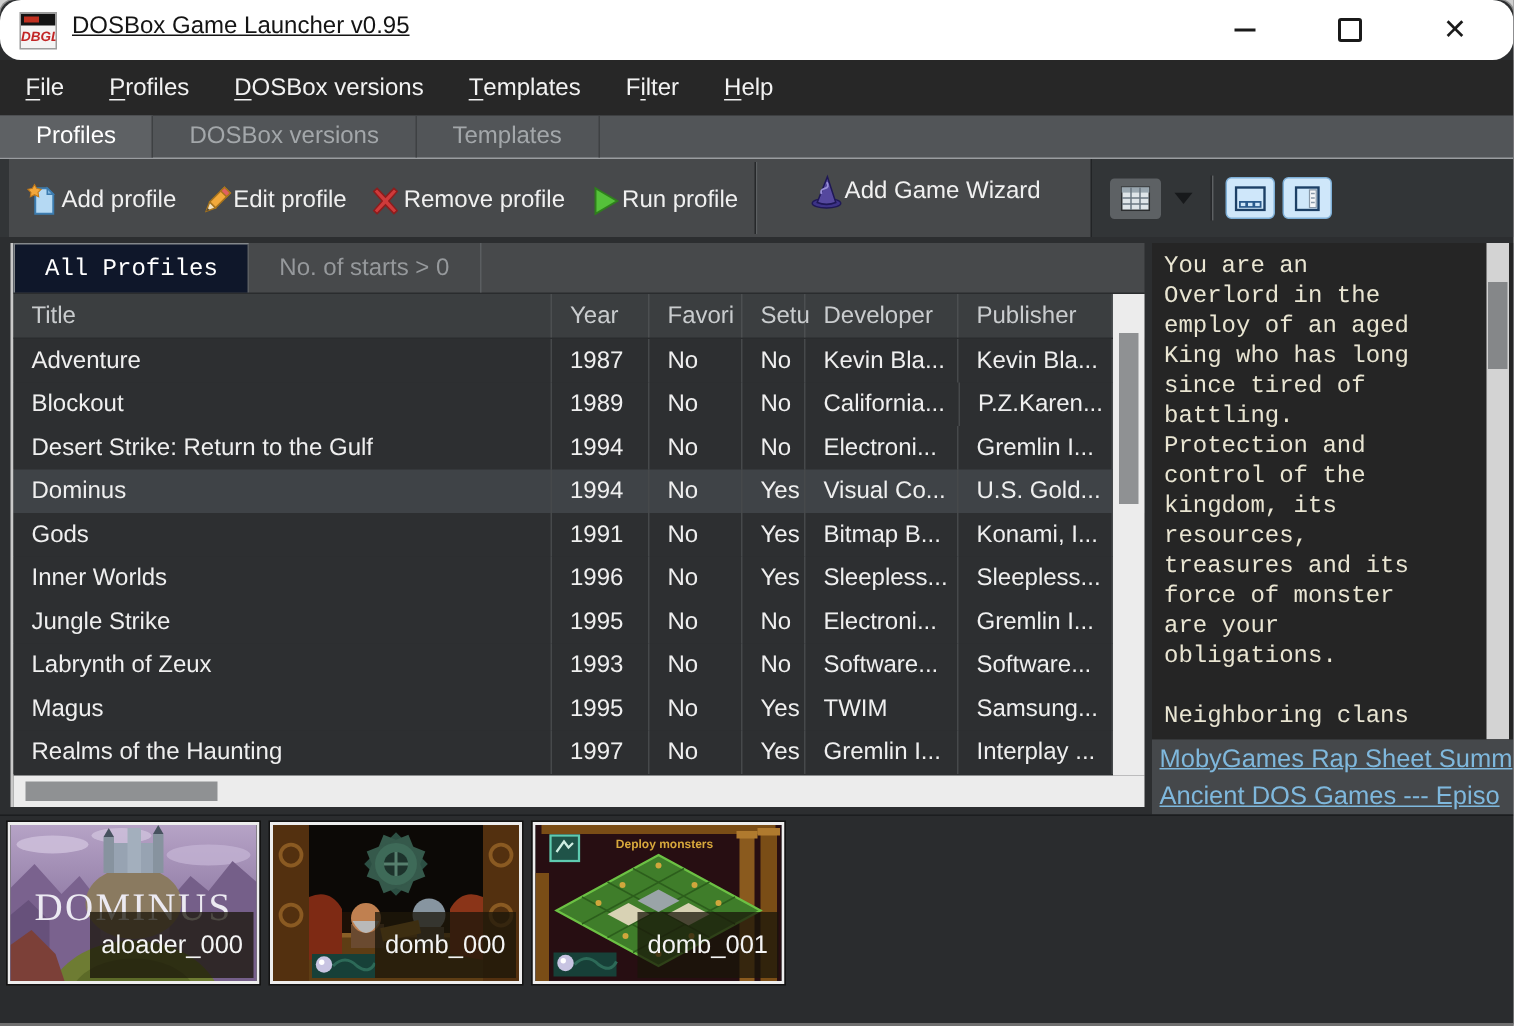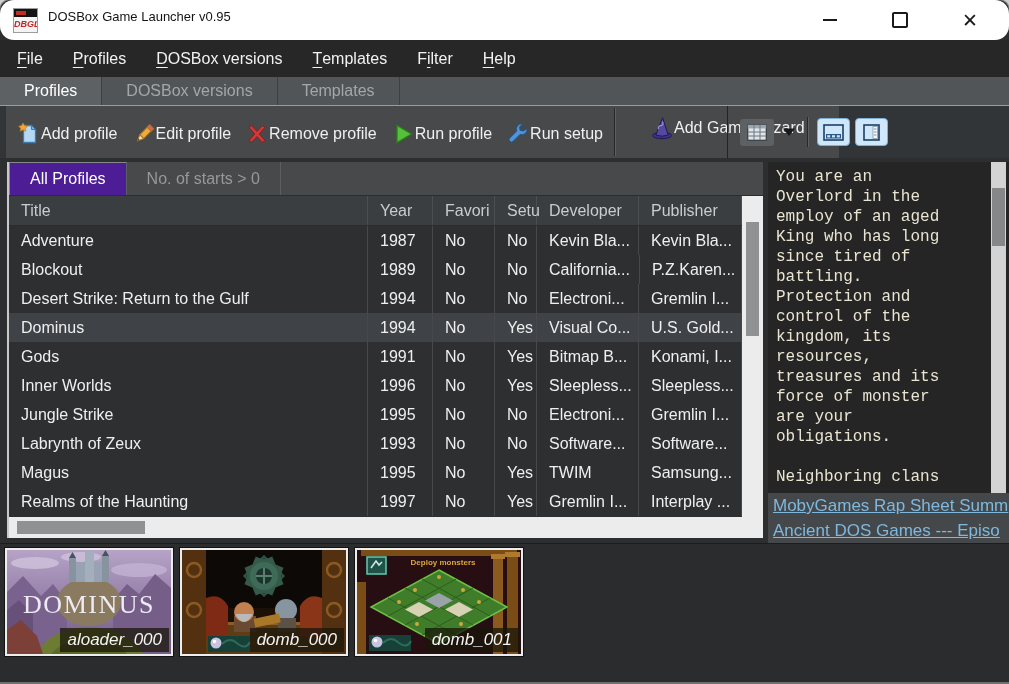--- a/index.html
+++ b/index.html
@@ -7,21 +7,21 @@
           overflow:hidden;box-shadow:0 0 0 1px #8d8d8d;border-bottom:2px solid #6f6f6f;box-sizing:border-box;}
 
   
   .titlebar{position:absolute;left:0;top:0;width:100%;height:40px;background:#ffffff;border-radius:14px;}
   .app-icon{position:absolute;left:13px;top:8px;width:25px;height:25px;border:1px solid #9d9d9d;
             background:#f4f4f4;box-sizing:border-box;overflow:hidden;}
   .app-icon .band{height:8px;background:#141414;position:relative;}
   .app-icon .band::after{content:"";position:absolute;left:2px;top:2px;width:10px;height:4px;background:#c03020;}
   .app-icon .dbgl{color:#c22525;font-weight:bold;font-style:italic;font-size:9px;text-align:center;line-height:15px;
                   font-family:"Liberation Sans",sans-serif;}
-  .title-text{position:absolute;left:48px;top:9px;font-size:13px;color:#141414;}
+  .title-text{position:absolute;left:48px;top:9px;font-size:16px;color:#141414;text-decoration:underline;}
   .win-btn{position:absolute;top:0;width:46px;height:40px;display:flex;align-items:center;justify-content:center;cursor:default;}
   .win-btn.min{left:807px;}.win-btn.max{left:877px;}.win-btn.close{left:947px;}
   .glyph-min{width:14px;height:2px;background:#1a1a1a;}
   .glyph-max{width:12px;height:12px;border:2px solid #1a1a1a;border-radius:2px;}
   .glyph-close{font-size:19px;color:#1a1a1a;line-height:1;}
 
   
   .menubar{position:absolute;left:0;top:40px;width:100%;height:37px;background:#272727;display:flex;align-items:stretch;padding-left:2px;box-sizing:border-box;}
   .menu-item{color:#f2f2f2;font-size:16px;padding:0 15px;display:flex;align-items:center;}
   .menu-item u{text-decoration-thickness:1px;text-underline-offset:3px;}
@@ -43,21 +43,21 @@
   .grid-btn{width:34px;height:27px;background:#5d6164;border-radius:3px;display:flex;align-items:center;justify-content:center;}
   .chev-btn{width:20px;height:27px;display:flex;align-items:center;justify-content:center;}
   .vc-sep{width:1px;height:30px;background:#26282a;border-right:1px solid #5d6062;margin:0 3px;}
   .toggle-btn{width:33px;height:28px;background:#cfe7fa;border:1px solid #7fb0d8;border-radius:4px;display:flex;align-items:center;justify-content:center;box-sizing:border-box;}
   .icon-wrap{display:flex;align-items:center;}
 
   
   .main-left{position:absolute;left:7px;top:162px;width:756px;height:376px;border-left:2px solid #c9c9c9;box-sizing:border-box;background:#2d2f31;}
   .subtabs{height:34px;background:#47494b;display:flex;border-bottom:1px solid #2a2c2e;box-sizing:border-box;}
   .subtab{padding:0 20px;display:flex;align-items:center;font-size:16px;color:#96999c;border-right:1px solid #5b5e61;box-sizing:border-box;}
-  .subtab.active{background:#4c1d95;color:#ffffff;border-top:1px solid #84888b;border-left:1px solid #84888b;}
+  .subtab.active{background:#0f172a;color:#ffffff;border-top:1px solid #84888b;border-left:1px solid #84888b;font-family:Liberation Mono, monospace;}
   .thead{display:flex;height:30px;background:#3b3e40;border-bottom:1px solid #2a2c2e;box-sizing:border-box;text-align:center;}
   .hcell{font-size:16px;color:#c9ccce;display:flex;align-items:center;padding-left:12px;box-sizing:border-box;border-right:1px solid #4c4f51;}
   .tbody{position:relative;}
   .trow{display:flex;height:29px;background:#2d2f31;}
   .trow.sel{background:#3f4347;}
   .tcell{font-size:16px;color:#efefef;display:flex;align-items:center;padding-left:12px;box-sizing:border-box;border-right:1px solid #46494b;overflow:hidden;white-space:nowrap;}
   .c0{width:359px}.c1{width:65px}.c2{width:62px}.c3{width:42px}.c4{width:102px}.c5{width:103px}
   .vscroll{position:absolute;right:0;top:34px;width:21px;height:321px;background:#ececec;}
   .vthumb{position:absolute;left:4px;top:26px;width:13px;height:114px;background:#8f9193;}
   .hscroll{position:absolute;left:0;bottom:0;width:754px;height:21px;background:#ececec;}
@@ -71,21 +71,21 @@
   .notes-thumb{position:absolute;left:1px;top:26px;width:13px;height:58px;background:#858789;}
   .links-panel{position:absolute;left:768px;top:493px;width:241px;height:50px;background:#45484b;overflow:hidden;padding-left:5px;box-sizing:border-box;}
   .ext-link{display:block;font-size:17px;line-height:25px;color:#7fb8dd;text-decoration:underline;white-space:nowrap;}
 
   
   .shots{position:absolute;left:0;top:543px;width:100%;height:141px;background:#2a2c2e;border-top:1px solid #1b1d1f;box-sizing:border-box;}
   .shot{position:absolute;top:4px;width:164px;height:104px;border:2px solid #ededed;outline:1px solid #131313;background:#000;}
   .shot.s0{left:5px}.shot.s1{left:180px}.shot.s2{left:355px}
   .art{position:absolute;left:0;top:0;width:164px;height:104px;display:block;}
   .shot-label{position:absolute;right:2px;bottom:2px;background:rgba(26,22,10,0.75);color:#f4f4f4;font-size:17px;
-              padding:0 7px;line-height:24px;white-space:nowrap;font-style:italic;}
+              padding:10px 7px;line-height:24px;white-space:nowrap;}
 </style>
 </head>
 <body>
 
 <div class="window">
 
   <div class="titlebar">
     <div class="app-icon">
       <div class="band"></div>
       <div class="dbgl">DBGL</div>
@@ -150,28 +150,20 @@
           </span>
           <span class="tlabel">Remove profile</span>
         </div>
         <div class="tbtn">
           <span class="ticon">
             <svg width="24" height="24" viewBox="0 0 24 24">
               <polygon points="6,3.5 20.5,12 6,20.5" fill="#55c13a" stroke="#2f7f1d" stroke-width="1.3"></polygon>
             </svg>
           </span>
           <span class="tlabel">Run profile</span>
-        </div>
-        <div class="tbtn">
-          <span class="ticon">
-            <svg width="24" height="24" viewBox="0 0 24 24">
-              <path d="M21 6.5a5.2 5.2 0 0 1-6.9 5.9L7.2 19.3a2.4 2.4 0 1 1-3.4-3.4l6.9-6.9A5.2 5.2 0 0 1 16.6 2l-3 3 .5 3.4 3.4.5z" fill="#4e93dc" stroke="#28537e" stroke-width="1"></path>
-            </svg>
-          </span>
-          <span class="tlabel">Run setup</span>
         </div>
         <div class="tool-sep"></div>
         <div class="tbtn wizard">
           <span class="ticon">
             <svg width="24" height="24" viewBox="0 0 24 24">
               <ellipse cx="12" cy="19.5" rx="9.5" ry="3.2" fill="#3d3387" stroke="#1f1856" stroke-width="1"></ellipse>
               <path d="M12.6 1.8 18.2 19Q12 21.5 5.8 19Z" fill="#55489e" stroke="#1f1856" stroke-width="1"></path>
               <path d="M12.2 5.5q2.2 3.4-1.6 4.2q-3 .7-2 3.6" fill="none" stroke="#9a90d8" stroke-width="1.2"></path>
             </svg>
           </span>

